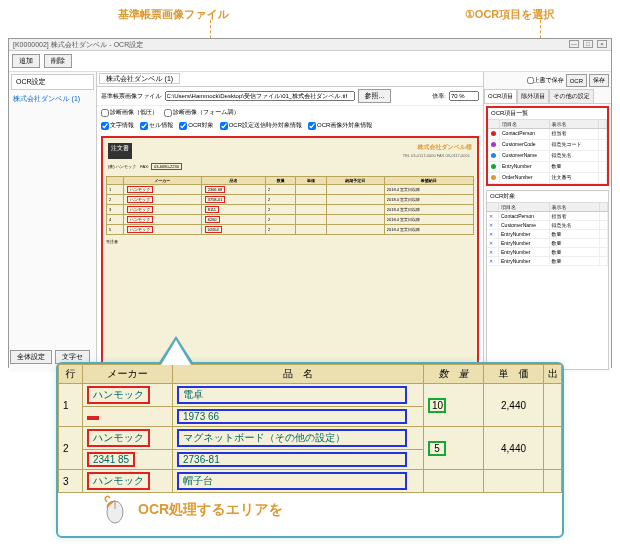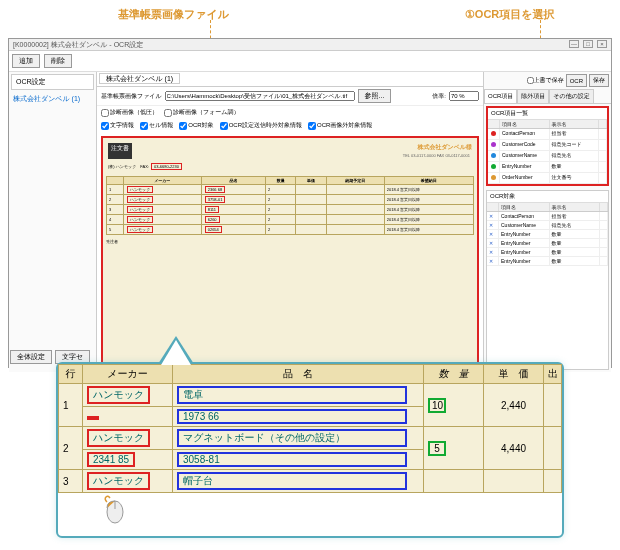--- a/index.html
+++ b/index.html
@@ -370,36 +370,37 @@
     <tr>
       <td rowspan="2">2</td>
       <td><span class="box-red">ハンモック</span></td>
       <td><span class="box-blue">マグネットボード（その他の設定）</span></td>
       <td rowspan="2"><span class="box-green">5</span></td>
       <td class="col-price" rowspan="2">4,440</td>
       <td rowspan="2"></td>
     </tr>
     <tr>
       <td><span class="box-red">2341 85</span></td>
-      <td><span class="box-blue">3058-81</span></td>
+      <td><span class="box-blue">2736-81</span></td>
     </tr>
     <tr>
       <td>3</td>
       <td><span class="box-red">ハンモック</span></td>
       <td><span class="box-blue">帽子台</span></td>
       <td></td>
           <td class="col-price"></td>
           <td></td>
     </tr>
   </tbody>
     </table>
 
   <div class="zoom-caption">
     <svg class="mouse-icon" viewBox="0 0 26 30">
       <path d="M8 4 Q6 1 4 3 Q2 5 5 8" fill="none" stroke="#d93" stroke-width="1.5"></path>
       <ellipse cx="13" cy="18" rx="8" ry="11" fill="#eee" stroke="#999"></ellipse>
       <line x1="13" y1="7" x2="13" y2="15" stroke="#999"></line>
       <path d="M5 14 Q5 7 13 7" fill="#d93" stroke="#999"></path>
     </svg>
     <div class="caption-text">
+      <div>OCR処理するエリアを</div>
     </div>
   </div>
 </div>
 
 </body></html>

